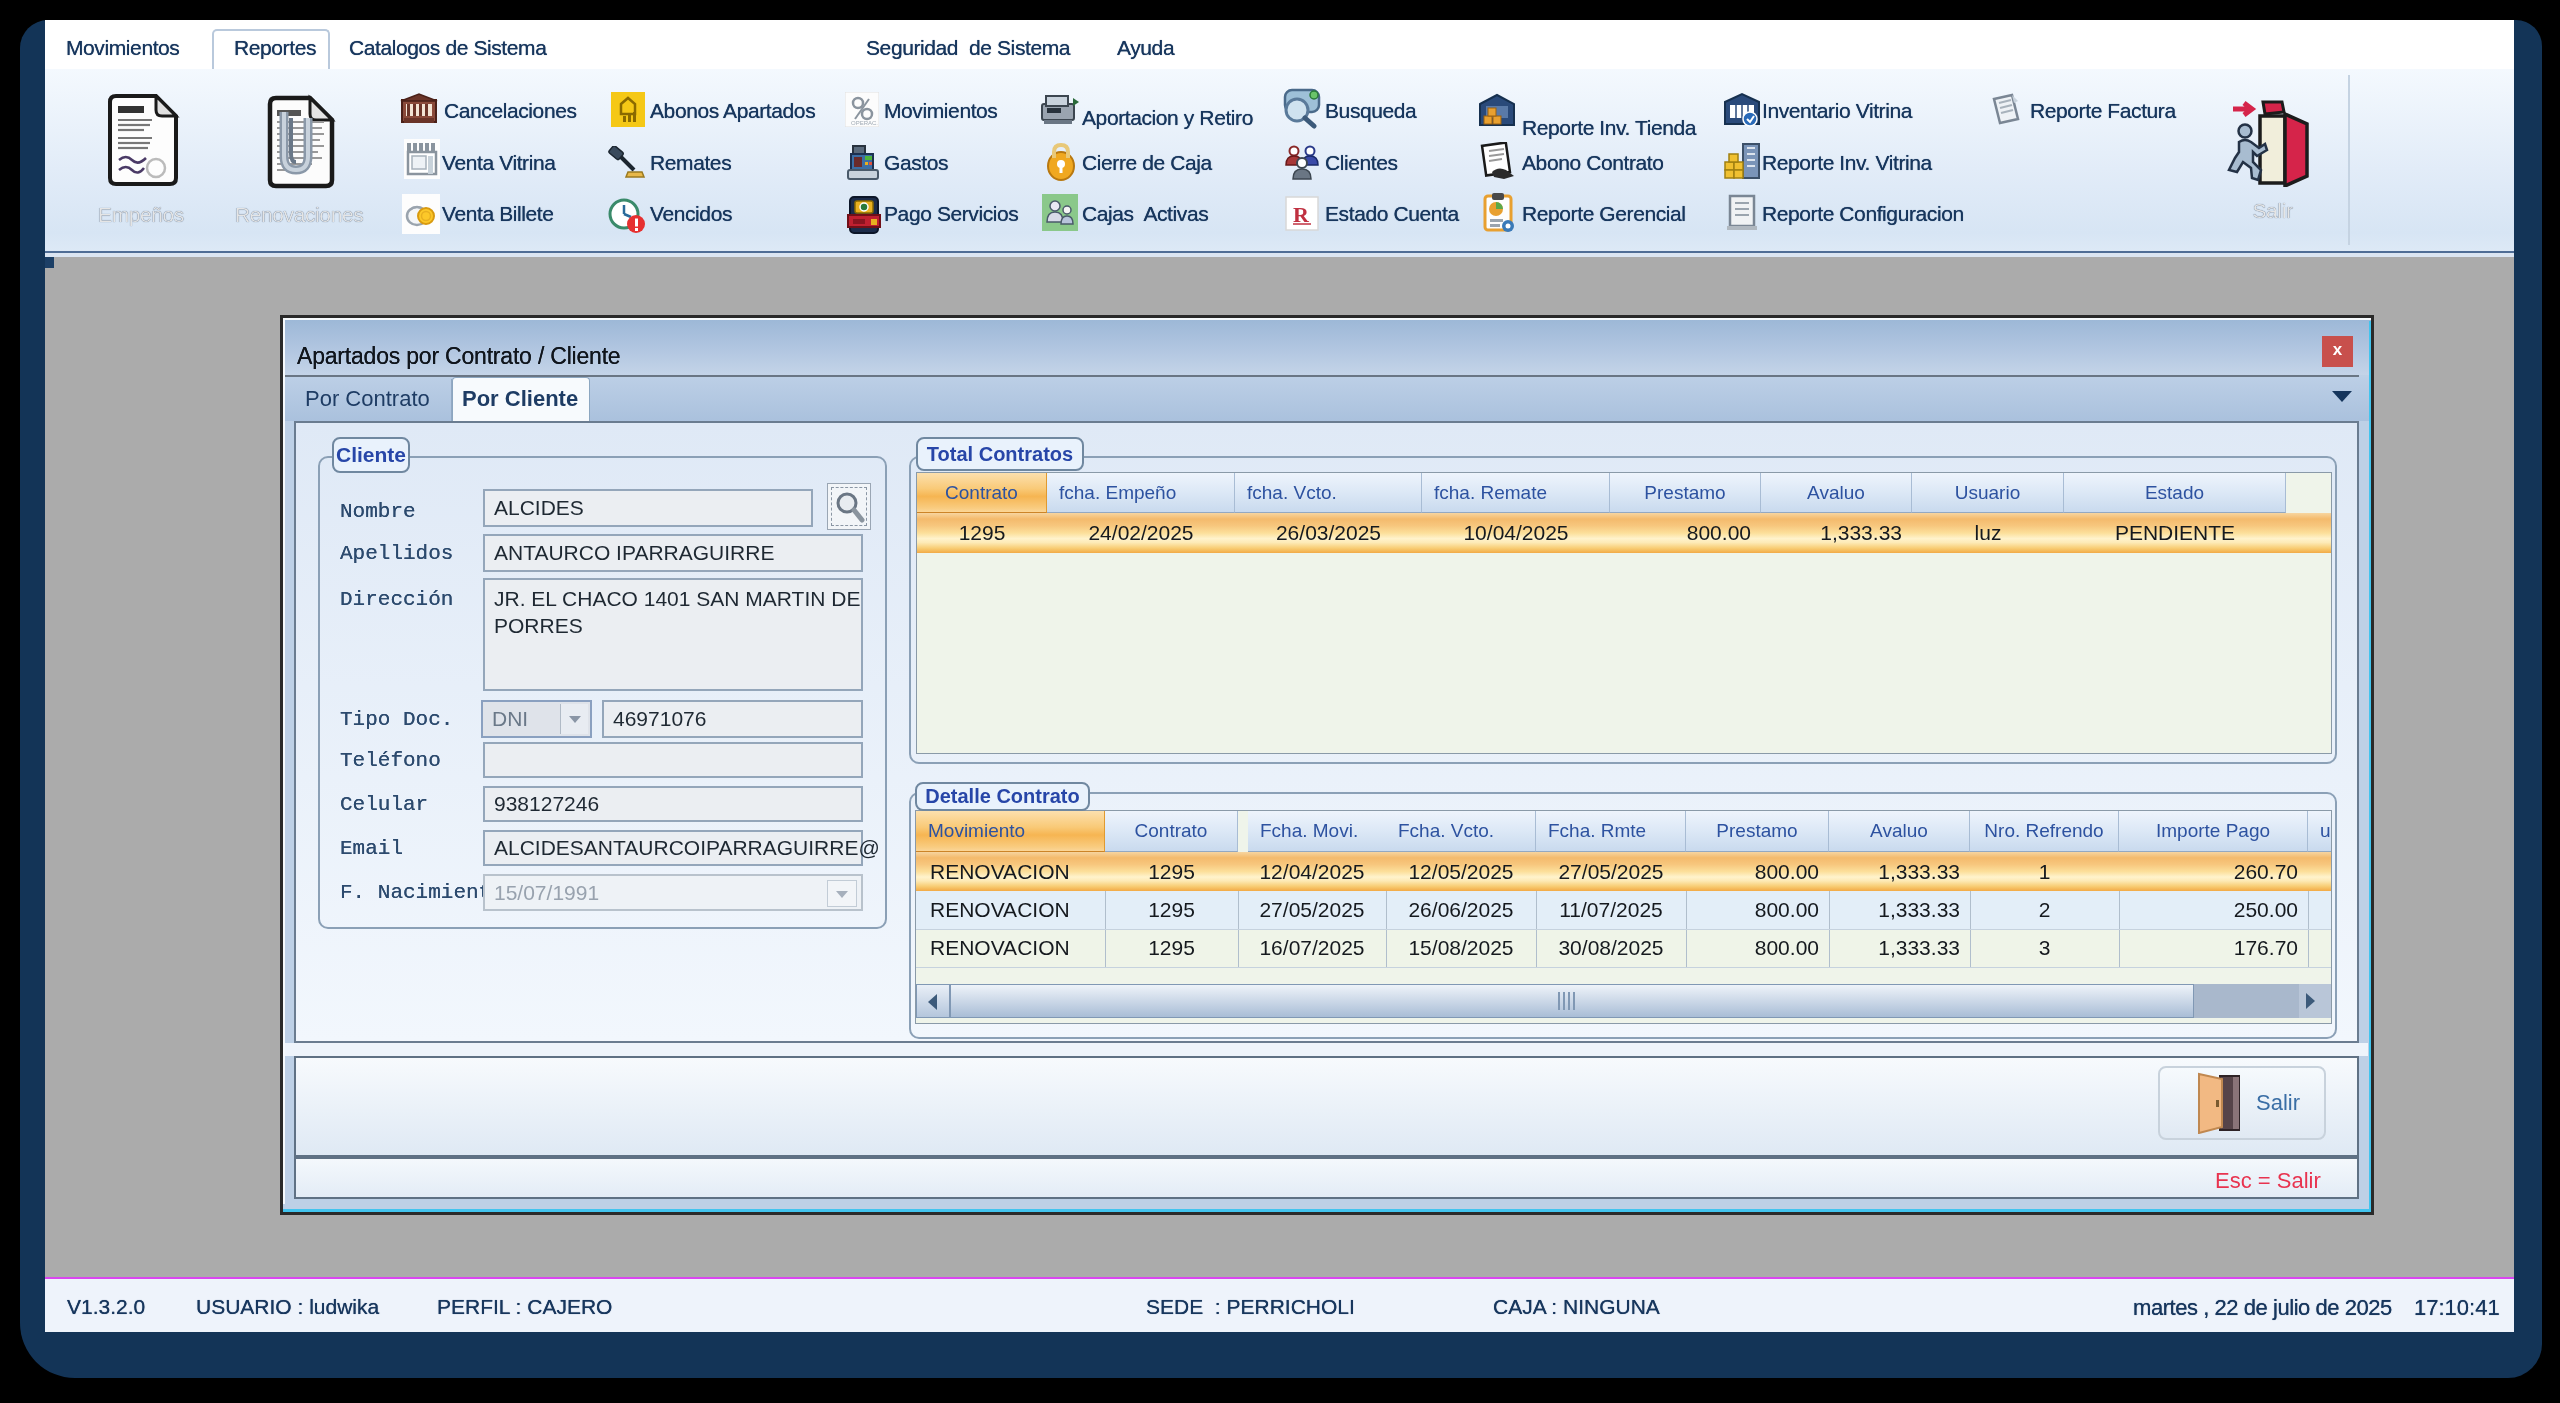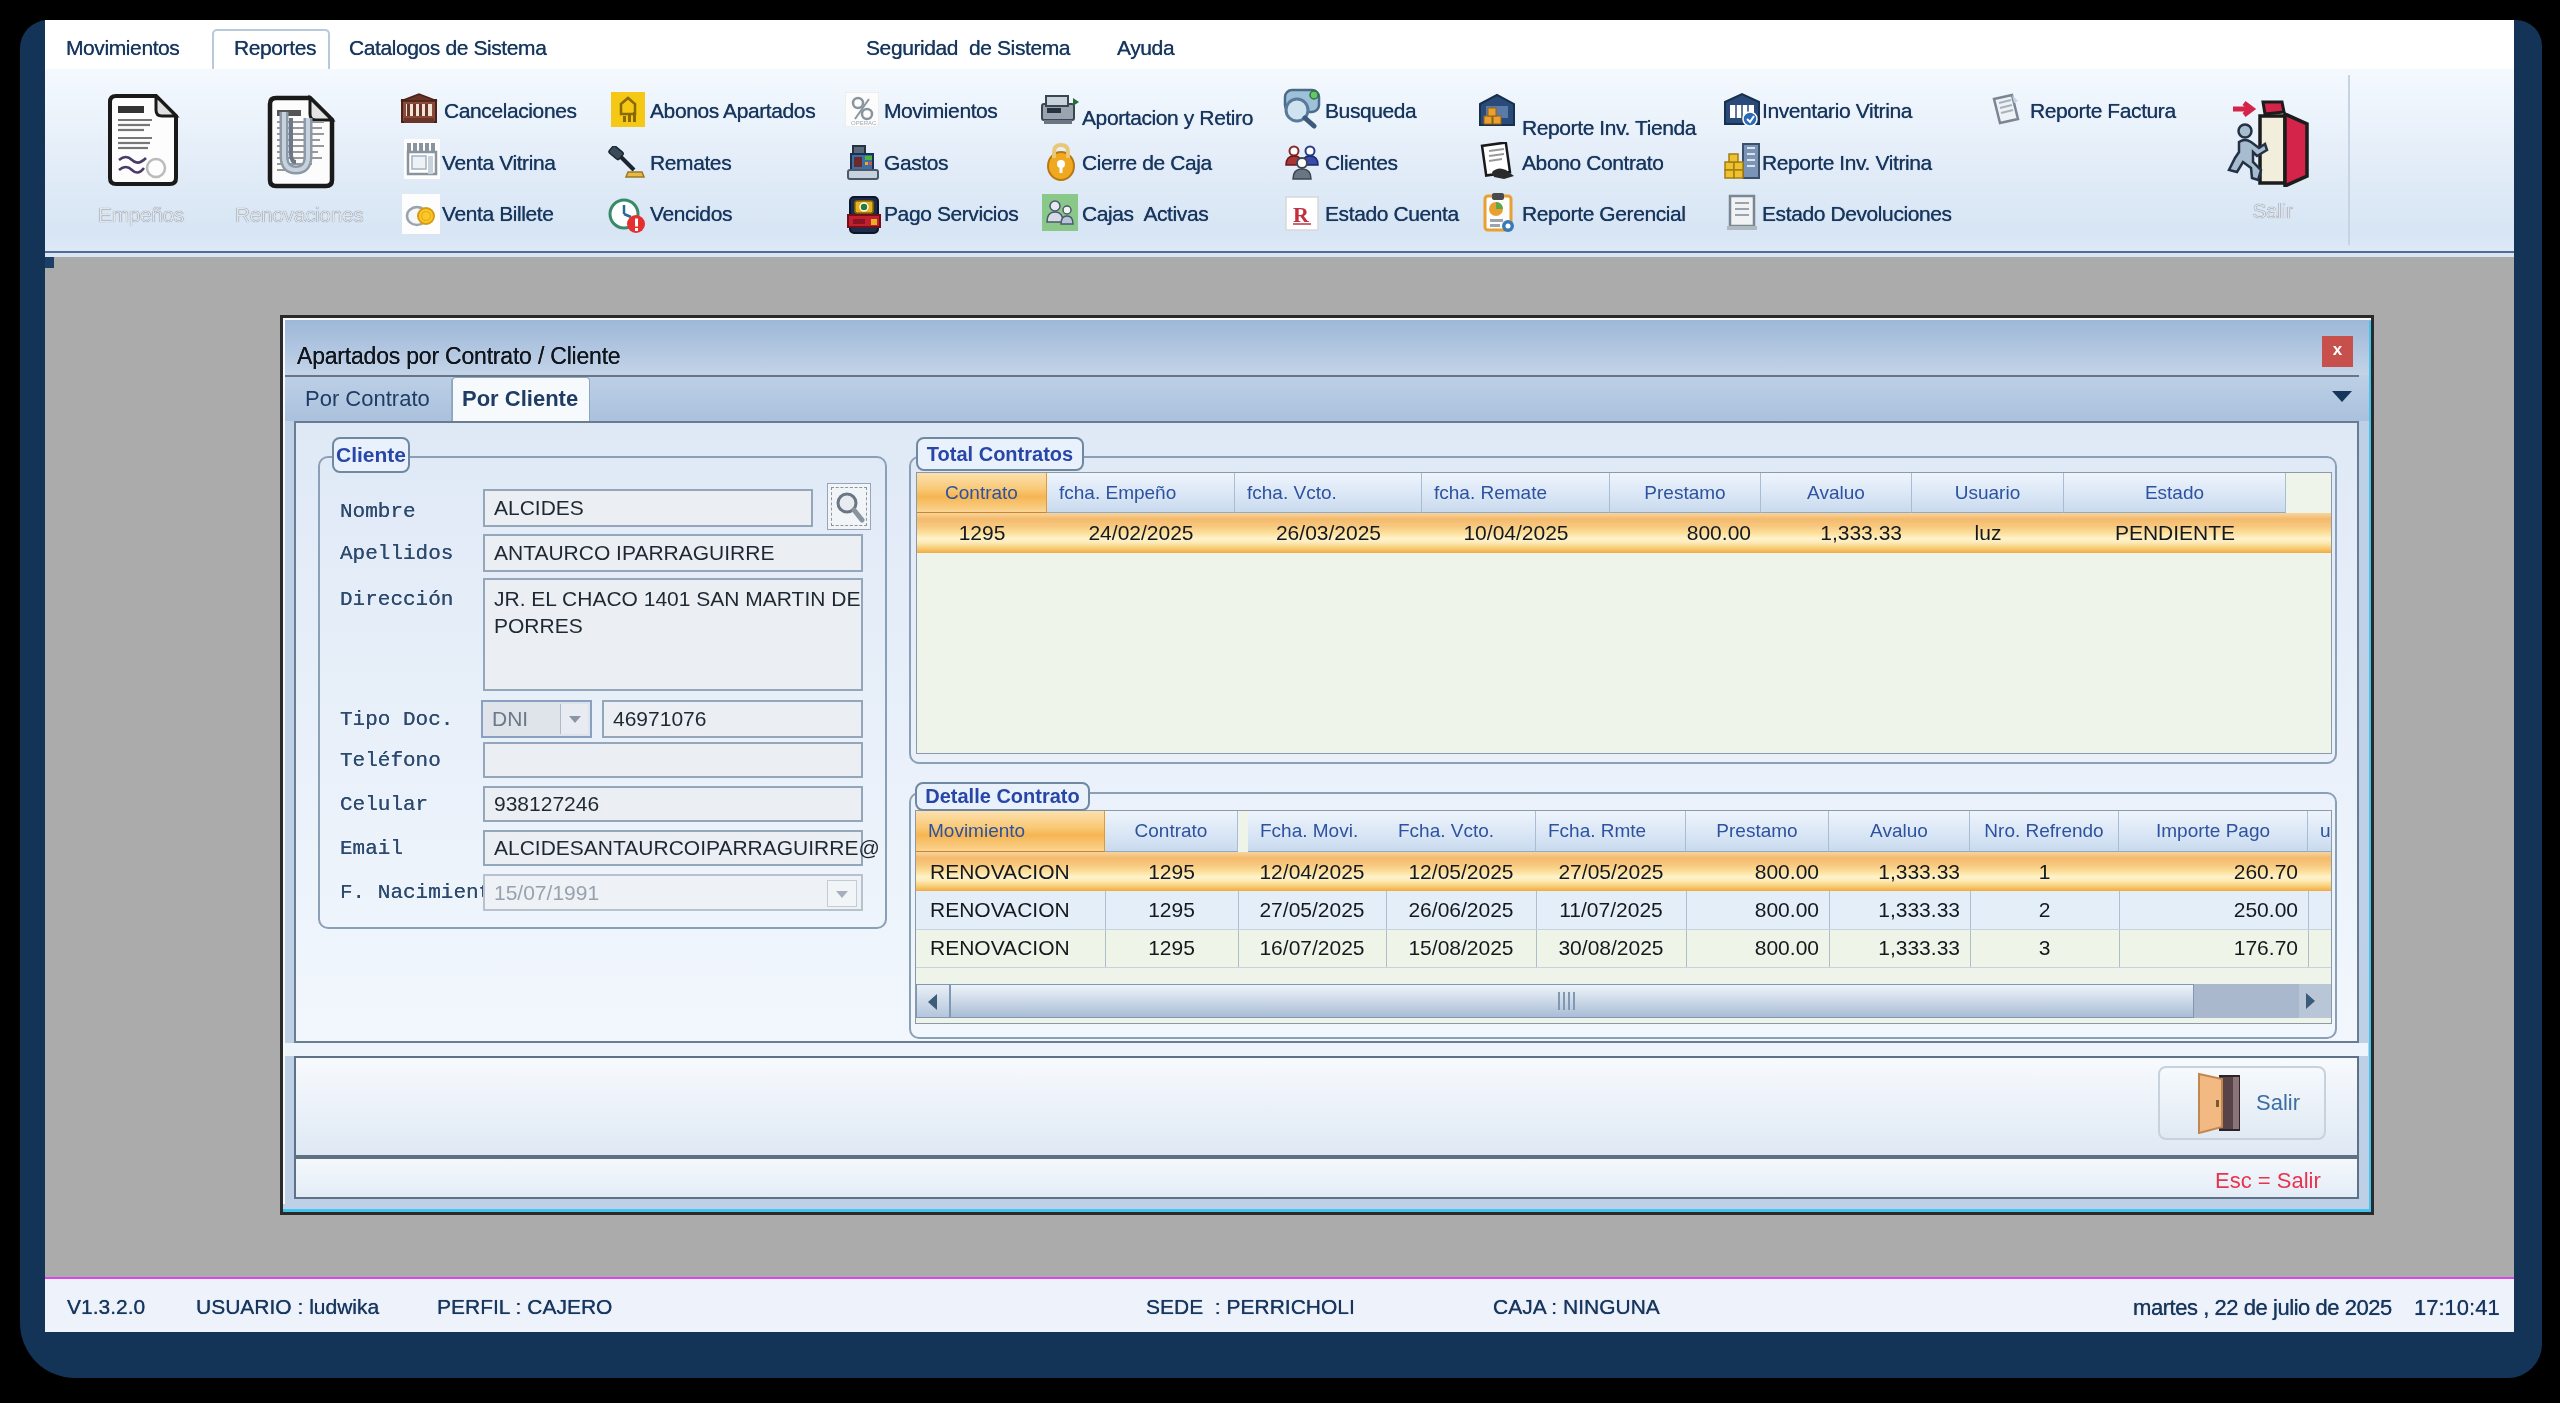--- a/index.html
+++ b/index.html
@@ -355,21 +355,21 @@
 <div class="tlabel" style="left:1082px; top:151px;">Cierre de Caja</div>
 <div class="tlabel" style="left:1082px; top:202px;">Cajas&nbsp; Activas</div>
 <div class="tlabel" style="left:1325px; top:99px;">Busqueda</div>
 <div class="tlabel" style="left:1325px; top:151px;">Clientes</div>
 <div class="tlabel" style="left:1325px; top:202px;">Estado Cuenta</div>
 <div class="tlabel" style="left:1522px; top:116px;">Reporte Inv. Tienda</div>
 <div class="tlabel" style="left:1522px; top:151px;">Abono Contrato</div>
 <div class="tlabel" style="left:1522px; top:202px;">Reporte Gerencial</div>
 <div class="tlabel" style="left:1762px; top:99px;">Inventario Vitrina</div>
 <div class="tlabel" style="left:1762px; top:151px;">Reporte Inv. Vitrina</div>
-<div class="tlabel" style="left:1762px; top:202px;">Estado Devoluciones</div>
+<div class="tlabel" style="left:1762px; top:202px;">Reporte Configuracion</div>
 <div class="tlabel" style="left:2030px; top:99px;">Reporte Factura</div>
 <div class="bigicon-label" style="left:2230px; top:199px; width:85px;">Salir</div>
 
 <div class="abs" id="statusbar">
   <div class="sitem" style="left:22px;">V1.3.2.0</div>
   <div class="sitem" style="left:151px;">USUARIO : ludwika</div>
   <div class="sitem" style="left:392px;">PERFIL : CAJERO</div>
   <div class="sitem" style="left:1101px;">SEDE&nbsp; : PERRICHOLI</div>
   <div class="sitem" style="left:1448px;">CAJA : NINGUNA</div>
   <div class="sitem" style="left:2088px; font-size:22px; letter-spacing:-0.45px;">martes , 22 de julio de 2025</div>

